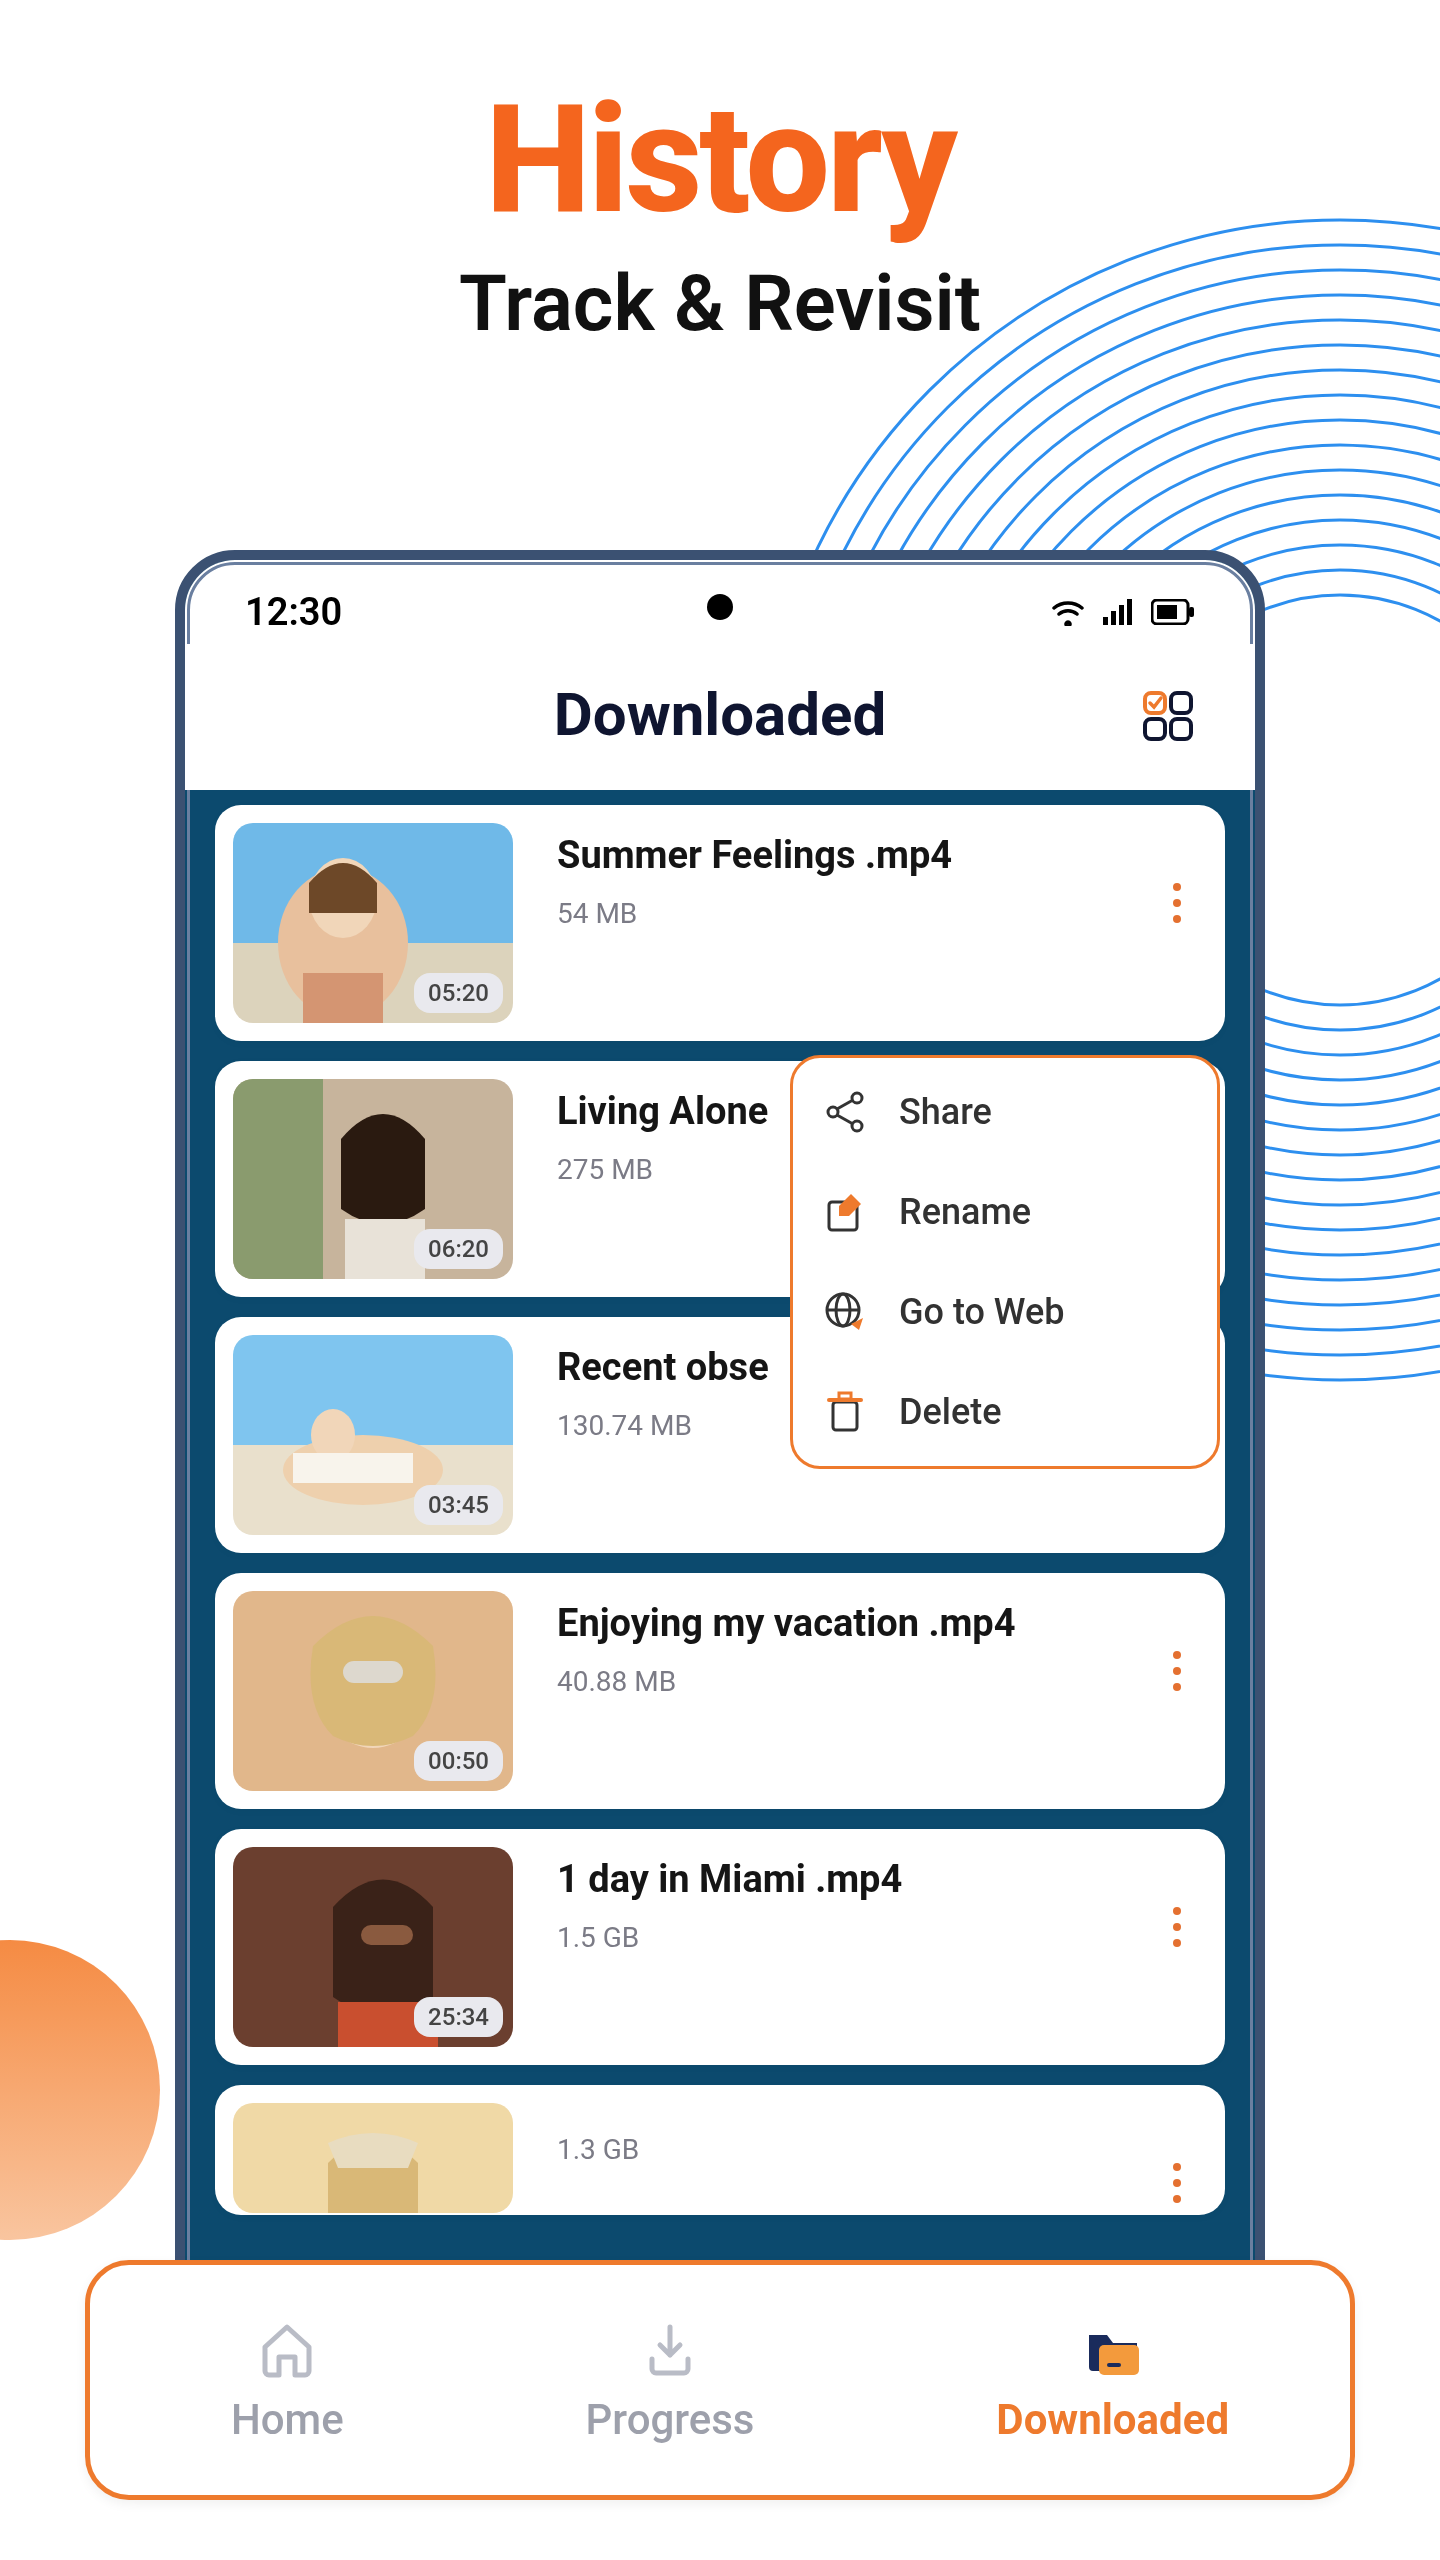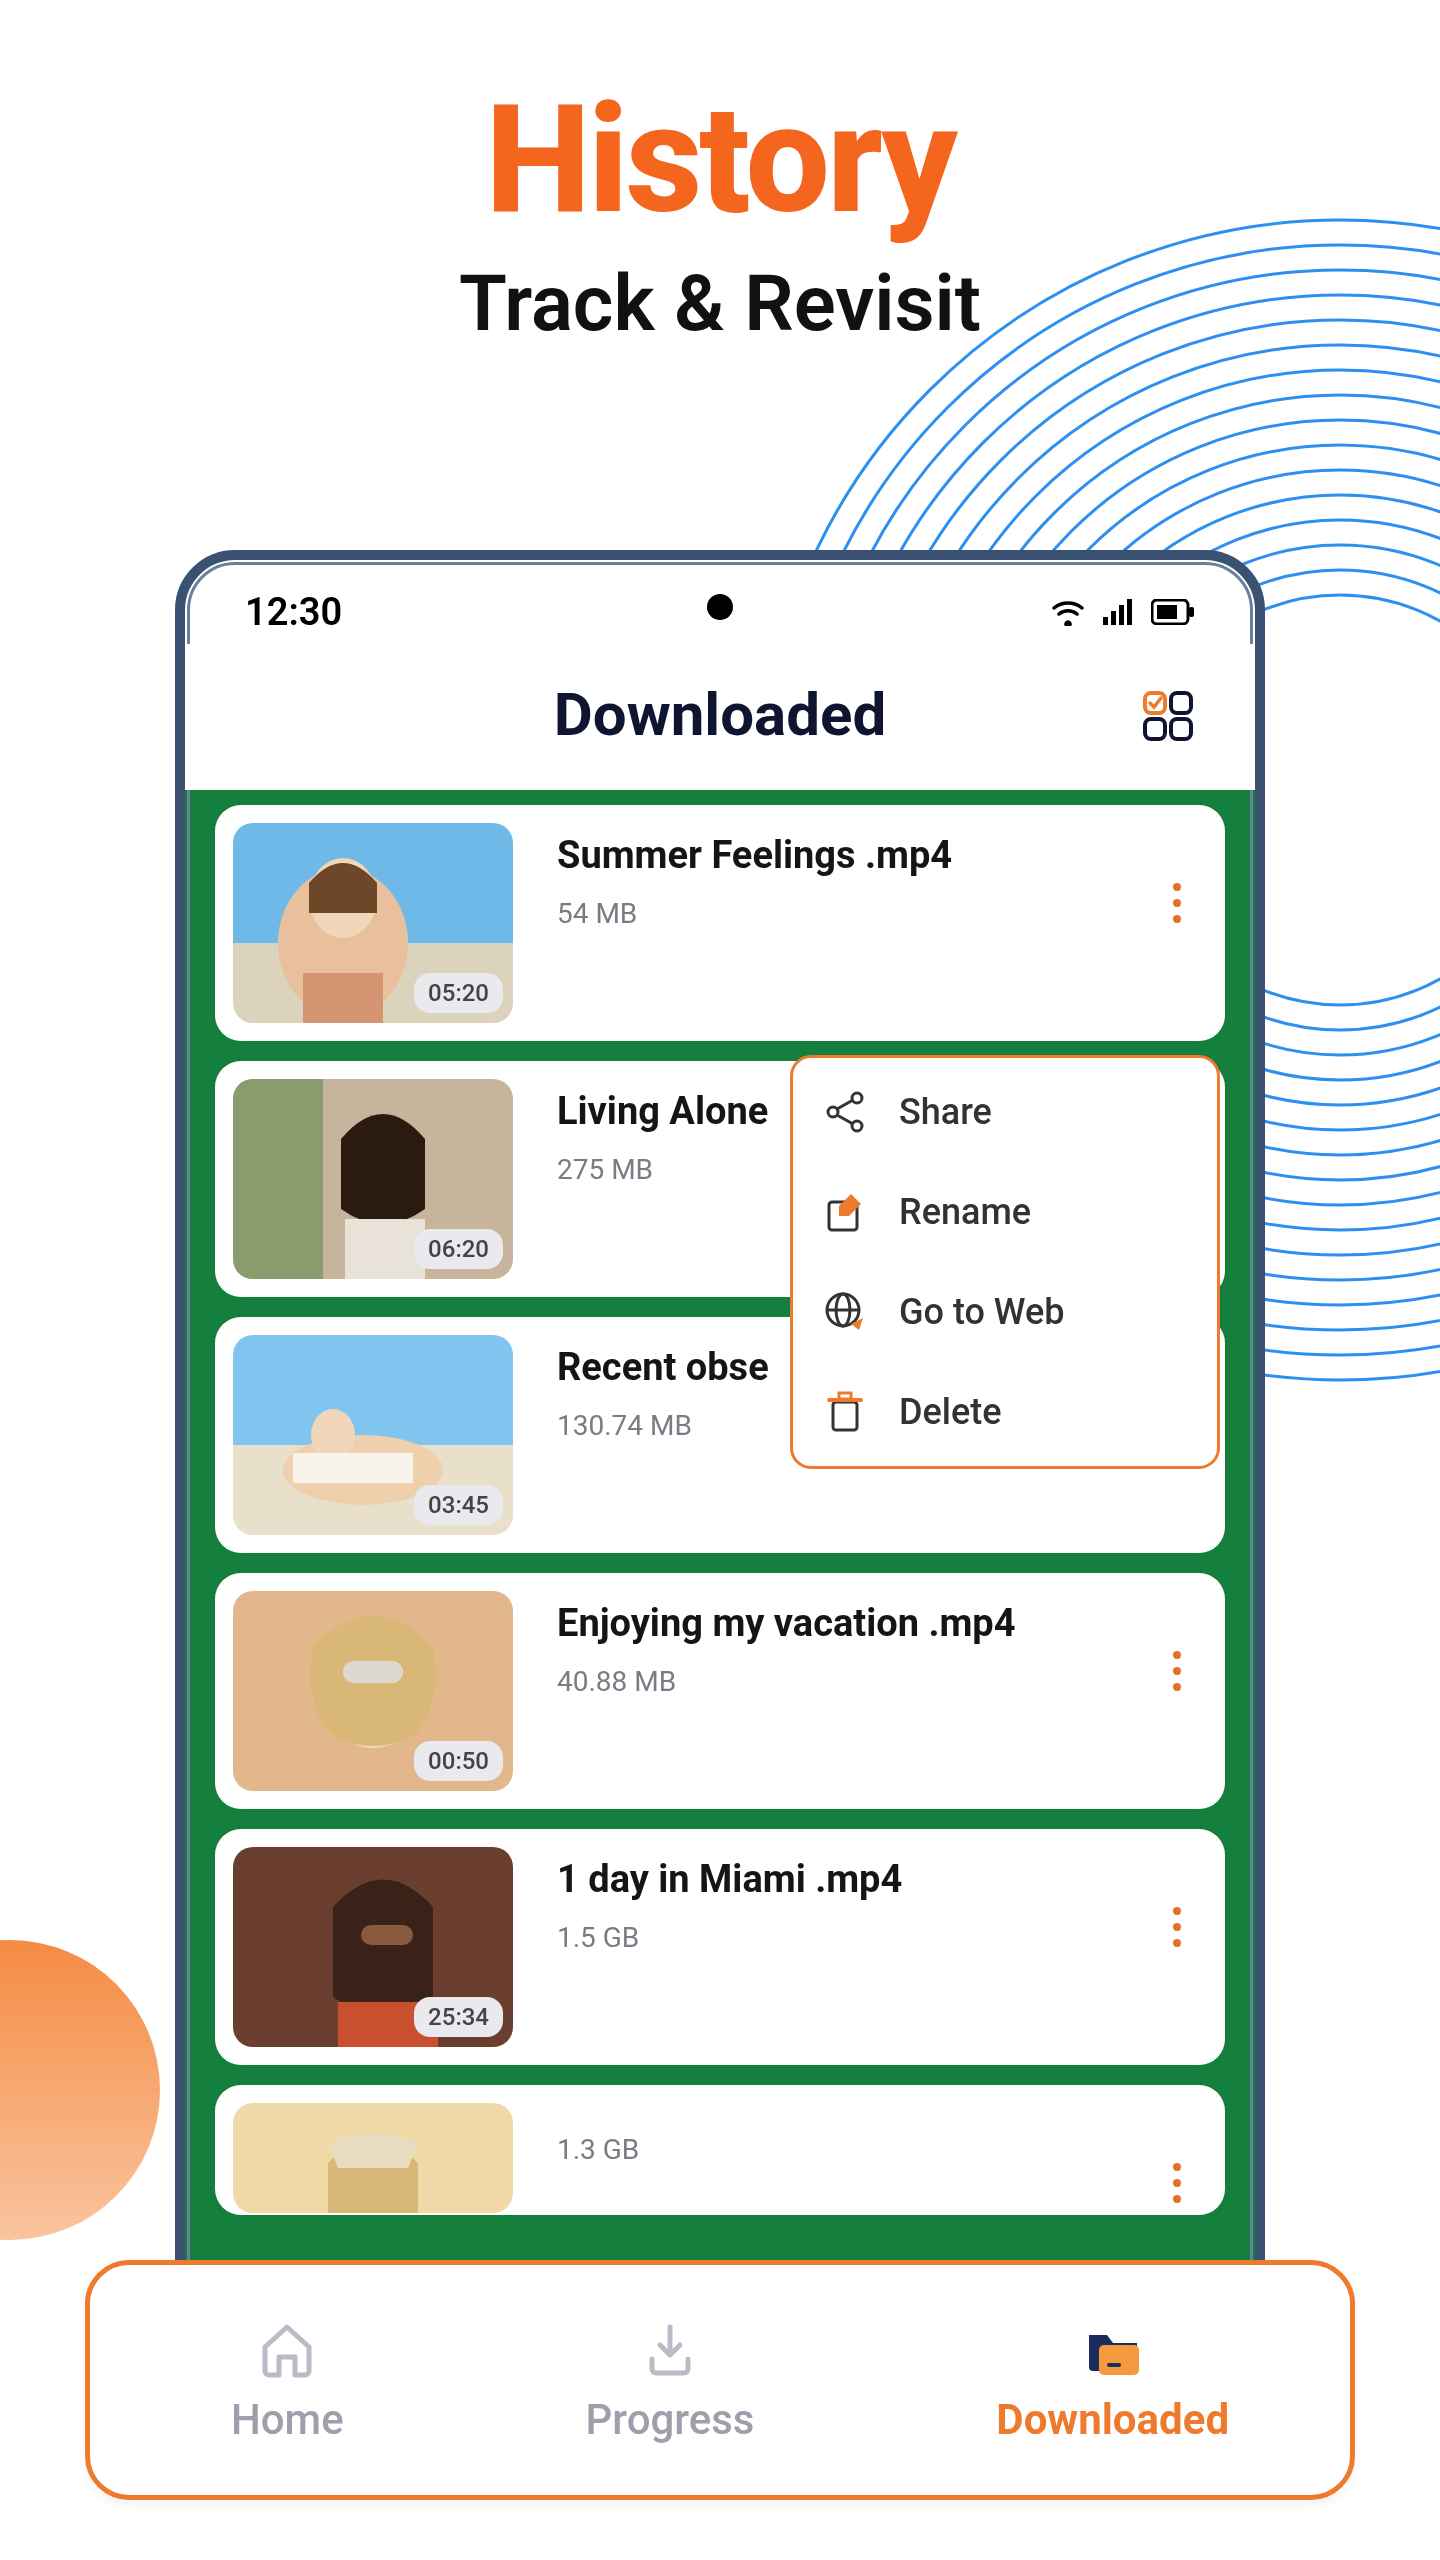--- a/index.html
+++ b/index.html
@@ -61,21 +61,21 @@
 
   .phone-frame {
     position: absolute;
     top: 550px;
     left: 50%;
     transform: translateX(-50%);
     width: 1090px;
     height: 1950px;
     border: 10px solid #3b5172;
     border-radius: 60px;
-    background: #15803d;
+    background: #0c4a6e;
     z-index: 3;
     overflow: hidden;
   }
   .phone-inner-border {
     position: absolute;
     inset: 2px;
     border: 3px solid #6a7fa0;
     border-radius: 48px;
     pointer-events: none;
   }
@@ -182,21 +182,21 @@
   }
 
   
   .popup {
     position: absolute;
     top: 1055px;
     left: 790px;
     width: 430px;
     background: #fff;
     border: 3px solid #ee7a2d;
-    border-radius: 21px;
+    border-radius: 30px;
     padding: 30px 28px;
     z-index: 50;
     display: flex;
     flex-direction: column;
     gap: 52px;
   }
   .popup-item {
     display: flex;
     align-items: center;
     gap: 30px;

